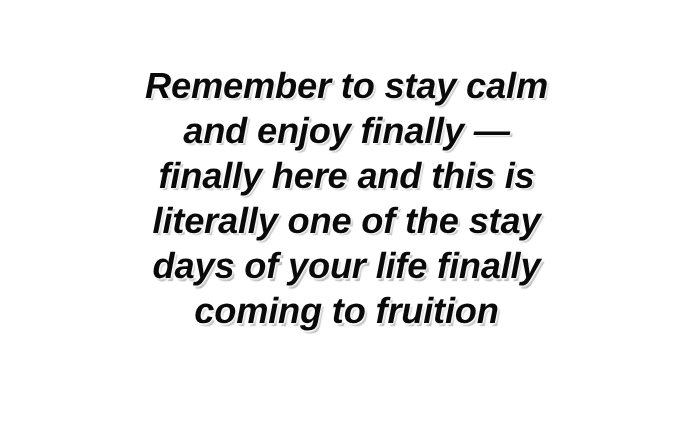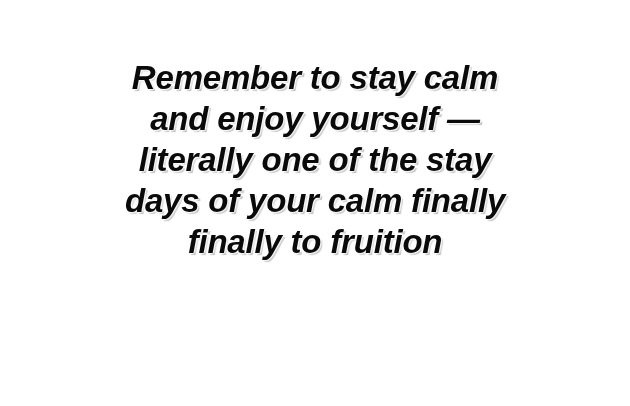--- a/index.html
+++ b/index.html
@@ -143,19 +143,20 @@
       <div class="bubble" style="left: 578px; top: 330px; width: 34px; height: 28px; opacity: 0.45;"></div>
       <div class="bubble" style="left: 500px; top: 196px; width: 36px; height: 30px; opacity: 0.42;"></div>
       <div class="bubble" style="left: 546px; top: 96px; width: 28px; height: 23px; opacity: 0.4;"></div>
       <div class="bubble" style="left: 596px; top: 150px; width: 26px; height: 21px; opacity: 0.38;"></div>
     </div>
   <div class="bg-layer" id="bg-edge-speckle"></div>
   <div class="bg-layer" id="bg-vignette"></div>
 
   <div id="quote">
     <div class="quote-line">Remember to stay calm</div>
-    <div class="quote-line">and enjoy yourself —</div>
+    <div class="quote-line">and enjoy finally —</div>
+    <div class="quote-line">finally here and this is</div>
     <div class="quote-line">literally one of the stay</div>
-    <div class="quote-line">days of your calm finally</div>
-    <div class="quote-line">finally to fruition</div>
+    <div class="quote-line">days of your life finally</div>
+    <div class="quote-line">coming to fruition</div>
   </div>
 
 </div>
 
 </body></html>

